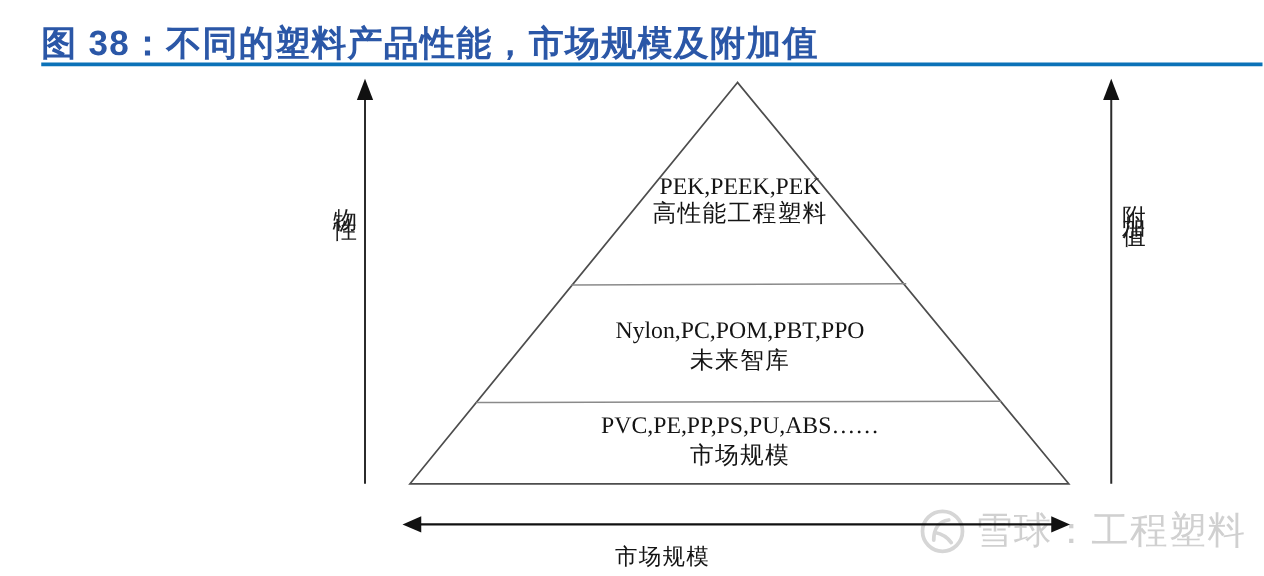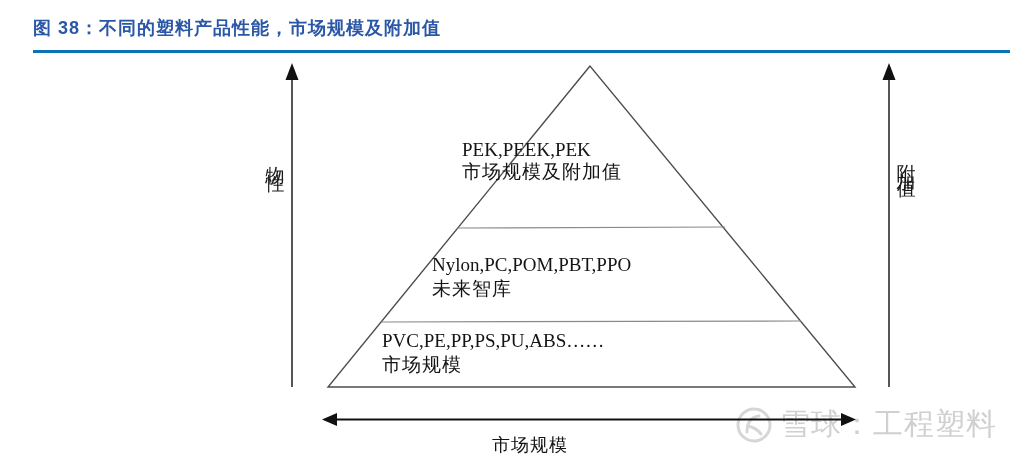--- a/index.html
+++ b/index.html
@@ -3,26 +3,26 @@
 <meta charset="utf-8">
 <style>
   html,body{margin:0;padding:0;background:#ffffff;}
   #stage{
     position:relative;width:1011px;height:461px;background:#ffffff;overflow:hidden;
     font-family:"Liberation Serif","DejaVu Serif",serif;color:#1a1a1a;
   }
   .title{
     position:absolute;left:33px;top:16px;
     font-family:"Liberation Sans","DejaVu Sans",sans-serif;
-    font-size:18px;font-weight:bold;color:#2b57a7;letter-spacing:1px;white-space:nowrap;
+    font-size:28px;font-weight:bold;color:#2b57a7;letter-spacing:1px;white-space:nowrap;
   }
   .title-rule{position:absolute;left:33px;top:50px;width:977px;height:3px;background:#0b72b8;}
   svg.diagram{position:absolute;left:0;top:0;}
   .tier{
-    position:absolute;text-align:left;font-size:19px;line-height:22px;color:#141414;
+    position:absolute;text-align:center;font-size:19px;line-height:22px;color:#141414;
   }
   .tier-top{left:462px;top:139px;width:260px;}
   .tier-mid{left:432px;top:253px;width:320px;line-height:24px;}
   .tier-bot{left:382px;top:329px;width:420px;line-height:24px;}
   .tier .cn{letter-spacing:1px;}
   .vlabel{
     position:absolute;writing-mode:vertical-rl;text-orientation:upright;
     font-size:19px;letter-spacing:8px;color:#1a1a1a;white-space:nowrap;
   }
   .vlabel-left{left:262px;top:151px;}
@@ -73,21 +73,21 @@
       <polygon points="322,419.5 337,413 337,426" fill="#111111"></polygon>
       <polygon points="856,419.5 841,413 841,426" fill="#111111"></polygon>
     </g>
   </svg>
 
   <div class="title">图 38：不同的塑料产品性能，市场规模及附加值</div>
   <div class="title-rule"></div>
 
   <div class="tier tier-top">
     <div>PEK,PEEK,PEK</div>
-    <div class="cn">市场规模及附加值</div>
+    <div class="cn">高性能工程塑料</div>
   </div>
 
   <div class="tier tier-mid">
     <div>Nylon,PC,POM,PBT,PPO</div>
     <div class="cn">未来智库</div>
   </div>
 
   <div class="tier tier-bot">
     <div>PVC,PE,PP,PS,PU,ABS……</div>
     <div class="cn">市场规模</div>

